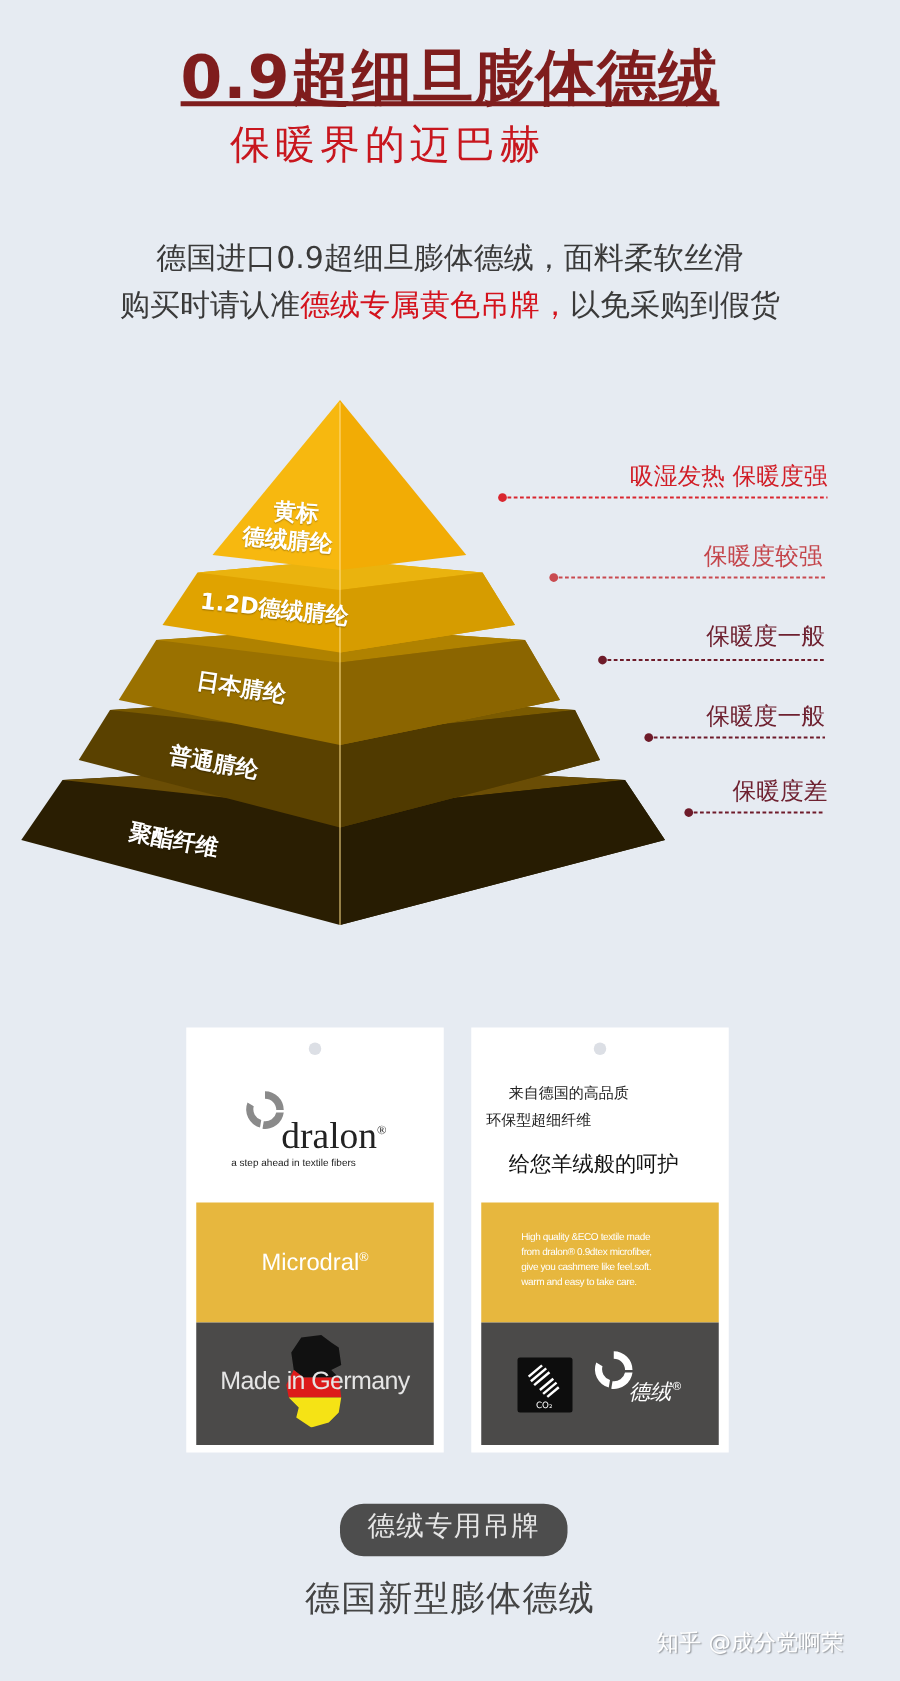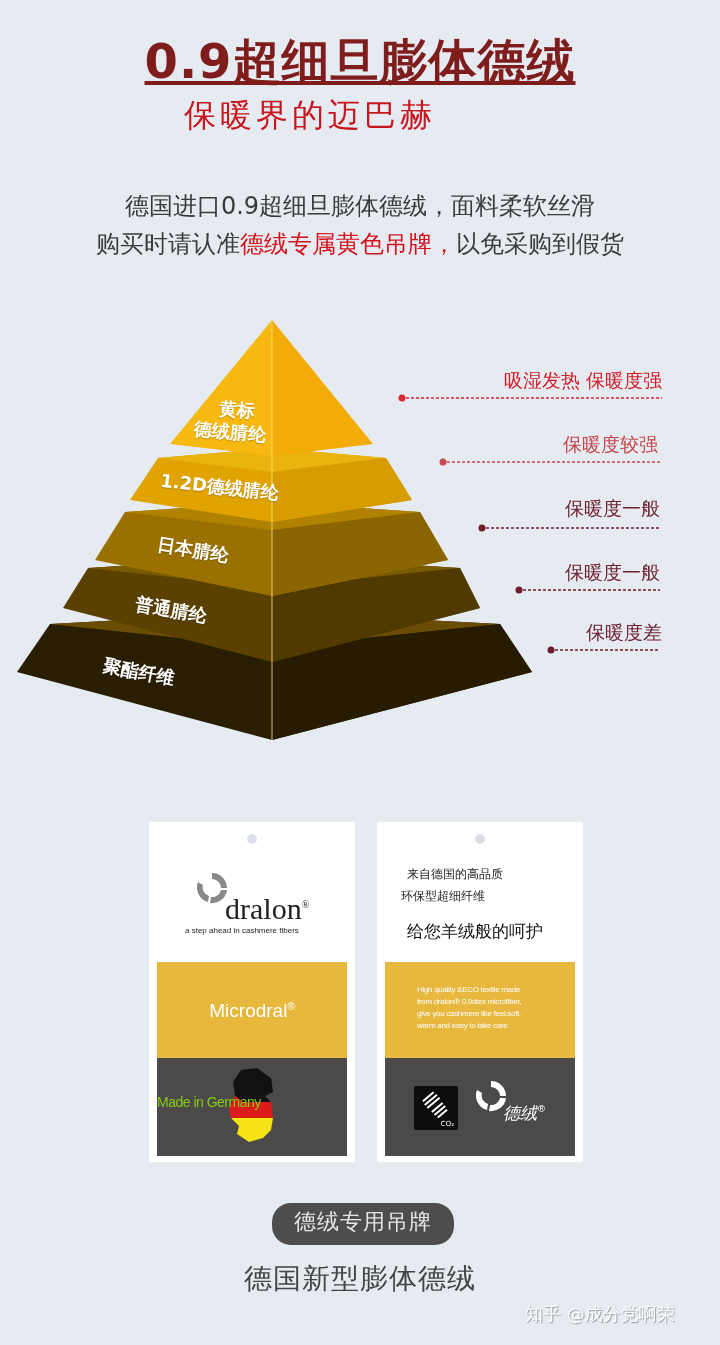--- a/index.html
+++ b/index.html
@@ -131,38 +131,38 @@
 <div class="abs ann-label" style="right:58px; top:620px; color:#6e2130;">保暖度差</div>
 
 <div class="abs tag" style="left:149px;">
   <div class="hole"></div>
   <svg style="position:absolute; left:45px; top:48px;" width="36" height="36" viewBox="0 0 36 36">
     <path d="M18 3 A15 15 0 0 1 33 18 L27 18 A9 9 0 0 0 18 9 Z" fill="#8a8a8a"></path>
     <path d="M33 20 A15 15 0 0 1 16 33 L17 27 A9 9 0 0 0 27 20 Z" fill="#8a8a8a"></path>
     <path d="M14 32 A15 15 0 0 1 4 12 L9 15 A9 9 0 0 0 15 26 Z" fill="#8a8a8a"></path>
   </svg>
   <div style="position:absolute; left:76px; top:70px; font-family:'Liberation Serif','DejaVu Serif',serif; font-size:30px; color:#222;"><span>dralon</span><sup style="font-size:10px;">®</sup></div>
-  <div style="position:absolute; left:36px; top:104px; font-size:8px; color:#222; font-family:'Liberation Sans',sans-serif;">a step ahead in cashmere fibers</div>
+  <div style="position:absolute; left:36px; top:104px; font-size:8px; color:#222; font-family:'Liberation Sans',sans-serif;">a step ahead in textile fibers</div>
   <div class="yellow">
     <div style="position:absolute; left:0; right:0; top:38px; text-align:center; color:#fff; font-size:19px; font-family:'Liberation Sans',sans-serif;"><span>Microdral</span><sup style="font-size:10px;">®</sup></div>
   </div>
   <div class="dark">
     <svg style="position:absolute; left:70px; top:10px;" width="50" height="74" viewBox="0 0 50 74">
       <path d="M14 2 L30 0 L38 6 L44 10 L46 24 L38 28 L44 34 L16 34 L8 28 L6 14 Z" fill="#111"></path>
       <path d="M8 28 L16 34 L44 34 L46 50 L4 50 L2 40 Z" fill="#dd1a1a"></path>
       <path d="M4 50 L46 50 L44 62 L36 70 L22 74 L10 66 L12 58 Z" fill="#f5e315"></path>
     </svg>
-    <div style="position:absolute; left:0; right:0; top:36px; text-align:left; color:#84cc16; font-size:14px; font-family:'Liberation Sans',sans-serif; letter-spacing:-0.5px;">Made in Germany</div>
+    <div style="position:absolute; left:0; right:0; top:36px; text-align:center; color:#e5e5e5; font-size:20px; font-family:'Liberation Sans',sans-serif; letter-spacing:-0.5px;">Made in Germany</div>
   </div>
 </div>
 
 <div class="abs tag" style="left:377px;">
   <div class="hole"></div>
   <div style="position:absolute; left:30px; top:44px; font-size:12px; color:#222;text-align:center;">来自德国的高品质</div>
-  <div style="position:absolute; left:24px; top:66px; font-size:12px; color:#222;">环保型超细纤维</div>
+  <div style="position:absolute; left:12px; top:66px; font-size:12px; color:#222;">环保型超细纤维</div>
   <div style="position:absolute; left:30px; top:98px; font-size:17px; color:#111;">给您羊绒般的呵护</div>
   <div class="yellow">
     <div style="position:absolute; left:32px; top:22px; color:#fff; font-size:8px; line-height:12px; font-family:'Liberation Sans',sans-serif; letter-spacing:-0.3px;">
       <div>High quality &amp;ECO textile made</div>
       <div>from dralon® 0.9dtex microfiber,</div>
       <div>give you cashmere like feel.soft.</div>
       <div>warm and easy to take care.</div>
     </div>
   </div>
   <div class="dark">
@@ -171,21 +171,21 @@
         <g transform="rotate(-40 22 20)">
           <ellipse cx="22" cy="20" rx="7" ry="16" fill="none" stroke="#fff" stroke-width="0"></ellipse>
           <line x1="15" y1="8" x2="29" y2="8" stroke="#fff" stroke-width="2"></line>
           <line x1="14" y1="12" x2="30" y2="12" stroke="#fff" stroke-width="2"></line>
           <line x1="14" y1="16" x2="30" y2="16" stroke="#fff" stroke-width="2"></line>
           <line x1="15" y1="22" x2="29" y2="22" stroke="#fff" stroke-width="2"></line>
           <line x1="15" y1="26" x2="29" y2="26" stroke="#fff" stroke-width="2"></line>
           <line x1="16" y1="30" x2="28" y2="30" stroke="#fff" stroke-width="2"></line>
         </g>
       </svg>
-      <span style="position:absolute; right:4px; bottom:2px; font-size:7px; color:#fff;">CO₂</span>
+      <span style="position:absolute; right:16px; bottom:2px; font-size:7px; color:#fff;">CO₂</span>
     </div>
     <svg style="position:absolute; left:88px; top:20px;" width="36" height="36" viewBox="0 0 36 36">
       <path d="M18 3 A15 15 0 0 1 33 18 L27 18 A9 9 0 0 0 18 9 Z" fill="#ffffff"></path>
       <path d="M33 20 A15 15 0 0 1 16 33 L17 27 A9 9 0 0 0 27 20 Z" fill="#ffffff"></path>
       <path d="M14 32 A15 15 0 0 1 4 12 L9 15 A9 9 0 0 0 15 26 Z" fill="#ffffff"></path>
     </svg>
     <div style="position:absolute; left:118px; top:44px; color:#fff; font-size:17px; font-style:italic;"><span>德绒</span><sup style="font-size:9px;">®</sup></div>
   </div>
 </div>
 

